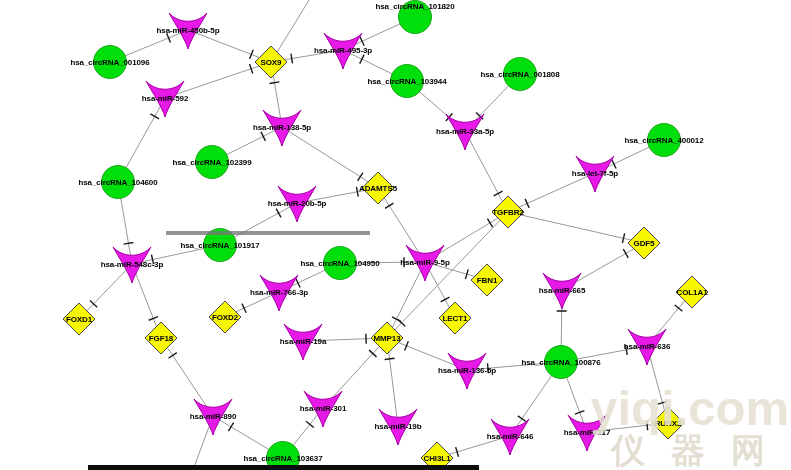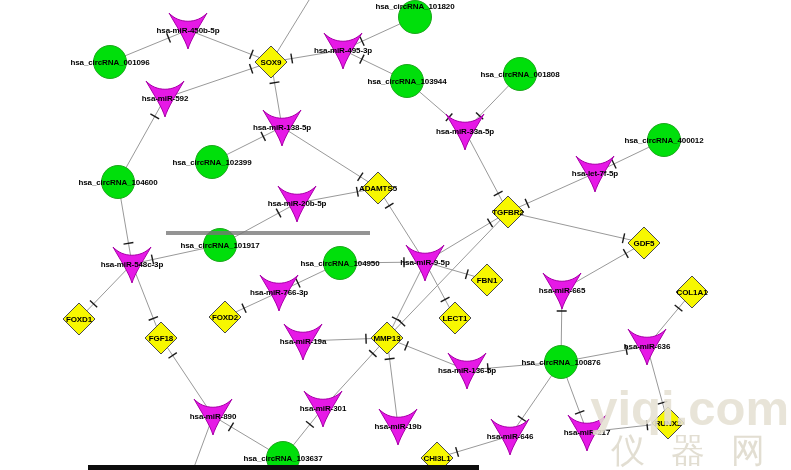--- a/index.html
+++ b/index.html
@@ -8,21 +8,21 @@
   #net{position:absolute;left:0;top:0;z-index:1;}
   .wm-center{position:absolute;left:164px;top:201px;z-index:3;white-space:nowrap;
     font-size:38px;font-weight:bold;letter-spacing:0px;line-height:1.1;
     color:rgba(255,255,255,0.80);
     text-shadow:1px 1px 0 #979797,-1px -1px 0 #a6a6a6,1px -1px 0 #a0a0a0,-1px 1px 0 #a0a0a0,3px 4px 4px rgba(90,90,90,0.40);}
   .wm-underline{position:absolute;left:166px;top:231px;width:204px;height:4px;z-index:3;
     background:rgba(118,118,118,0.78);}
   .wm-yiqi{position:absolute;right:2px;top:384px;z-index:4;white-space:nowrap;
     font-size:49px;font-weight:bold;color:rgba(229,224,211,0.88);line-height:1;}
   .wm-yiwang{position:absolute;right:0px;top:433px;z-index:4;white-space:nowrap;
-    font-size:34px;font-weight:normal;letter-spacing:26px;color:rgba(223,218,205,0.90);line-height:1;}
+    font-size:34px;font-weight:bold;letter-spacing:26px;color:rgba(223,218,205,0.90);line-height:1;}
   .bottom-bar{position:absolute;left:88px;top:465px;width:391px;height:5px;z-index:5;background:#0d0d0d;}
 </style>
 </head>
 <body>
 
 <div class="stage">
   <svg id="net" width="791" height="470" viewBox="0 0 791 470">
       <g>
         <line x1="110" y1="62" x2="188" y2="30" stroke="#999999" stroke-width="1"></line>
         <line x1="170.46924079541188" y1="42.59652657325615" x2="166.6736772328488" y2="33.3448403895087" stroke="#1A1A1A" stroke-width="1.4"></line>

